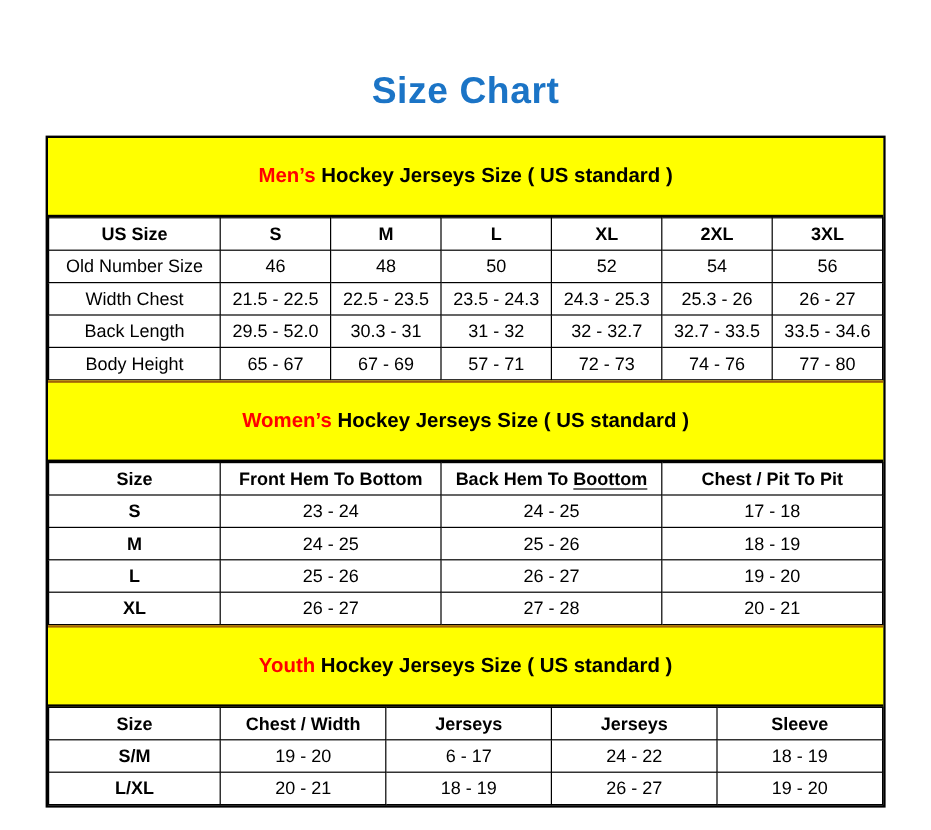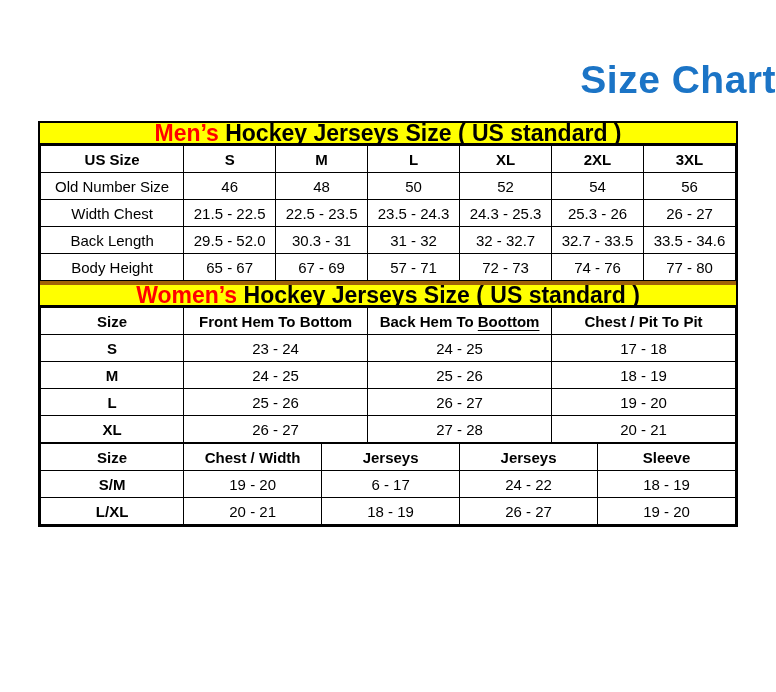--- a/index.html
+++ b/index.html
@@ -7,43 +7,43 @@
   body {
     width: 776px; height: 692px;
     background: #ffffff;
     font-family: "Liberation Sans", sans-serif;
     color: #000000;
     overflow: hidden;
   }
   .title {
     margin: 0;
     padding-top: 58px;
-    text-align: right;
-    font-size: 39px;
+    text-align: center;
+    font-size: 31px;
     font-weight: 700;
     color: #1B74C6;
     letter-spacing: 0.5px;
   }
   .chart {
     width: 700px;
     margin: 19px 0 0 38px;
     border: 2px solid #000000;
     background: #ffffff;
   }
   .banner {
     background: #FFFF00;
     border-bottom: 2px solid #000000;
     text-align: center;
     font-weight: 700;
-    font-size: 23px;
+    font-size: 17px;
     line-height: 20px;
-    padding: 0 0;
+    padding: 22px 0;
     white-space: pre-wrap;
   }
-  .banner.mid { border-top: 4px solid #a16207; text-align: center; }
+  .banner.mid { border-top: 2px solid #a16207; text-align: center; }
   .hl { color: #FF0000; }
   table { width: 100%; border-collapse: collapse; table-layout: fixed; }
   th, td {
     border: 1px solid #000000;
     text-align: center;
     vertical-align: middle;
     height: 27px;
     padding: 0 2px;
     font-size: 15px;
     overflow: hidden;
@@ -163,20 +163,21 @@
         </tr>
         <tr>
           <td class="bold">XL</td>
           <td>26 - 27</td>
           <td>27 - 28</td>
           <td>20 - 21</td>
         </tr>
       </tbody>
     </table>
 
+    <div class="banner mid"><span class="hl">Youth</span><span> Hockey Jerseys Size ( US standard )</span></div>
     <table>
       <colgroup>
           <col style="width:20.6%">
           <col style="width:19.85%">
           <col style="width:19.85%">
           <col style="width:19.85%">
           <col style="width:19.85%">
         </colgroup>
       <tbody>
         <tr>

